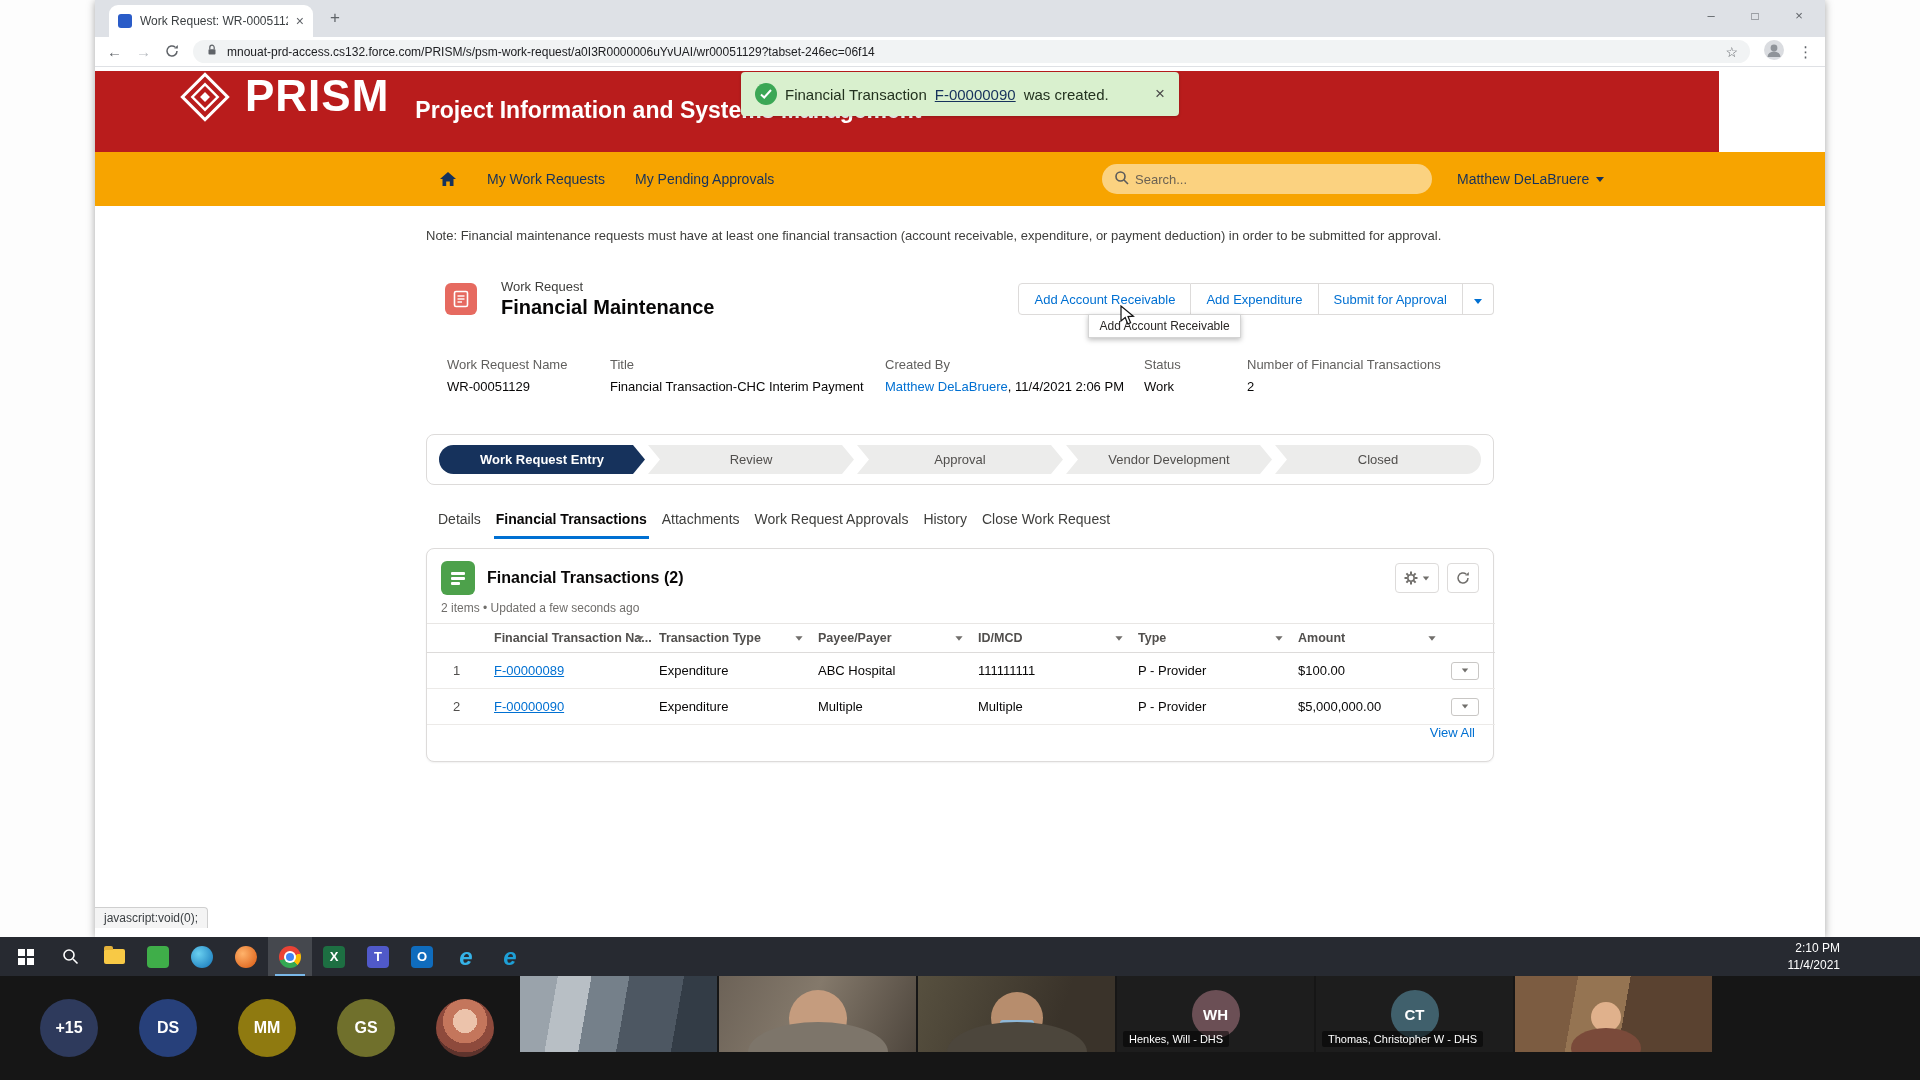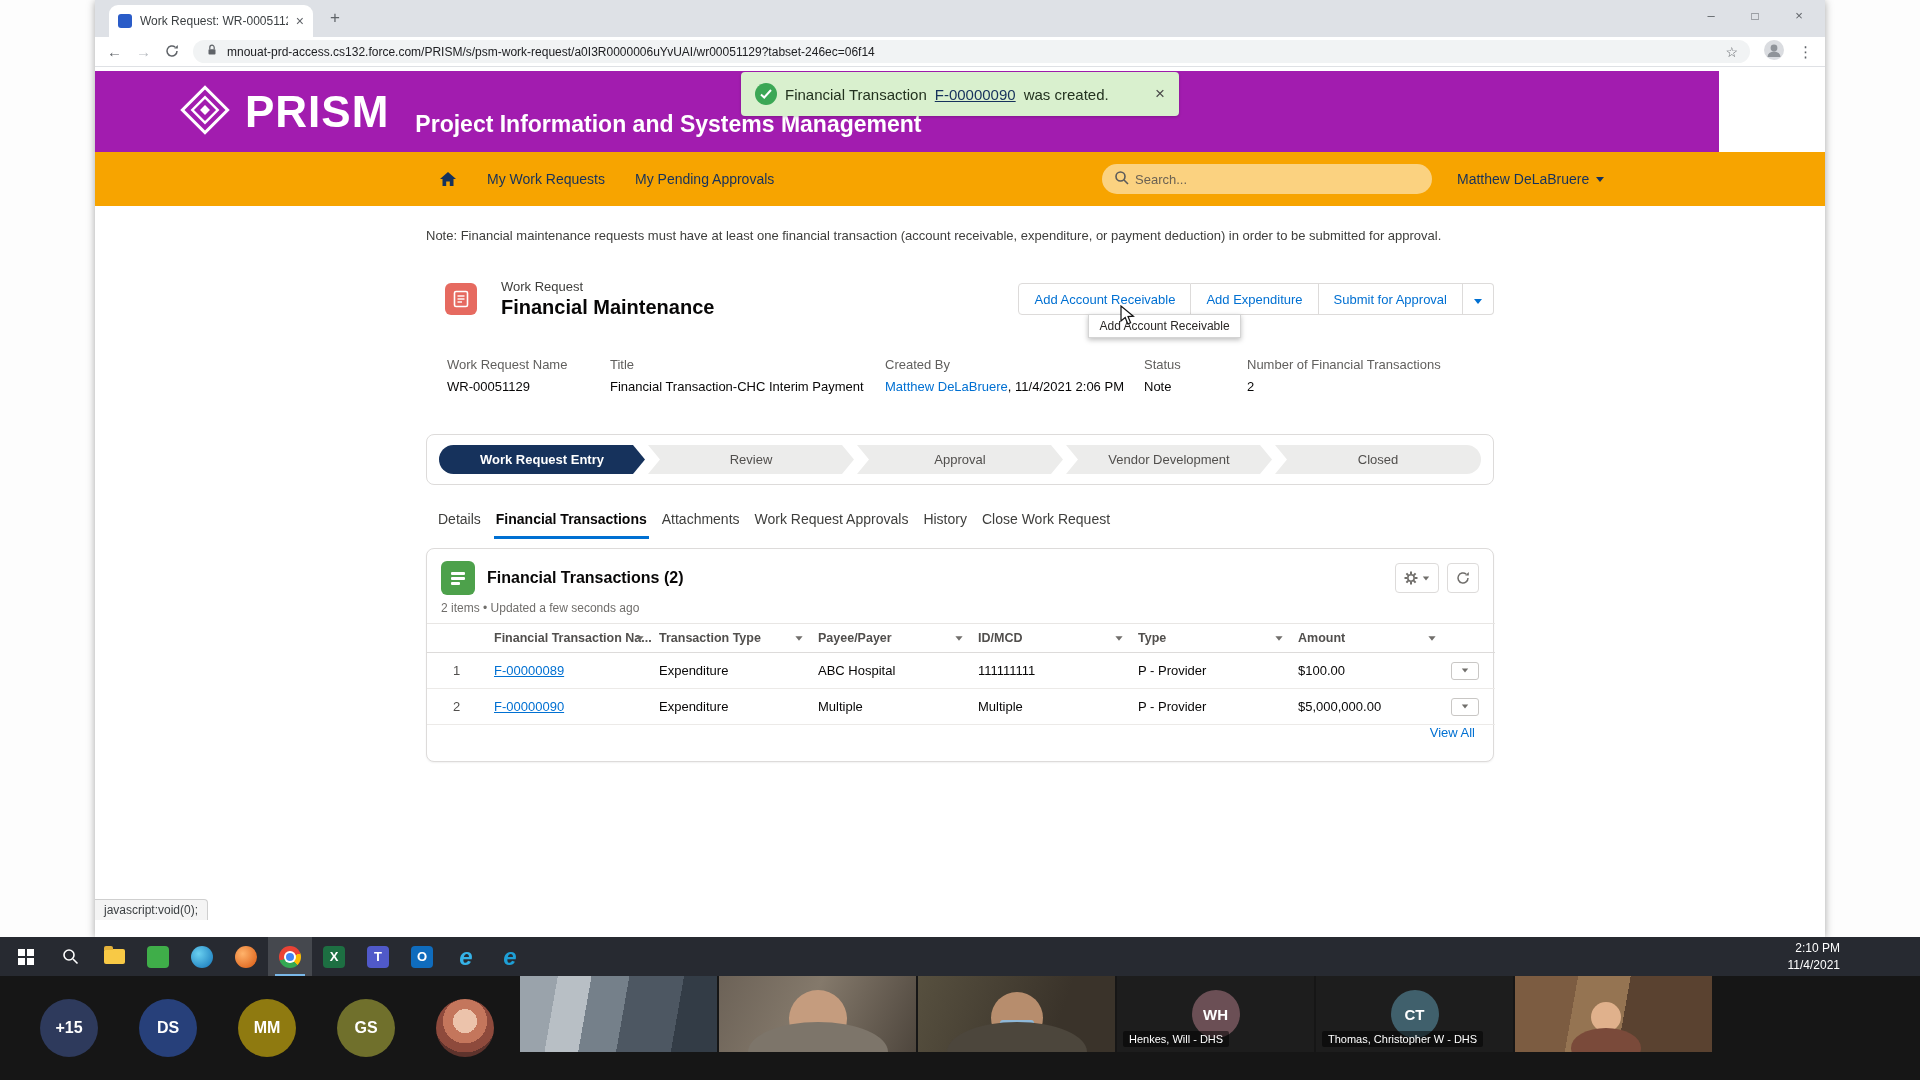--- a/index.html
+++ b/index.html
@@ -35,22 +35,22 @@
     padding:0 12px;gap:8px;min-width:0}
   .url{font-size:12px;color:#202124;white-space:nowrap;overflow:hidden;flex:1}
   .star{color:#5f6368;font-size:14px}
   .glyph-star::before{content:"☆"}
   .dots{color:#5f6368;font-size:15px;letter-spacing:0}
   .glyph-dots::before{content:"⋮"}
 
   
   .viewport{position:relative;height:869px;background:#fff;overflow:hidden}
 
-  .prism-header{position:absolute;left:0;top:4px;width:1624px;height:81px;background:#a21caf;
-    display:flex;align-items:center;padding-left:84px}
+  .prism-header{position:absolute;left:0;top:4px;width:1624px;height:81px;background:#b91c1c;
+    display:flex;padding-left:84px}
   .prism-name{color:#fff;font-size:44px;font-weight:bold;letter-spacing:1px;margin-left:14px}
   .prism-sub{color:#fff;font-size:23px;font-weight:bold;margin-left:26px;margin-top:26px}
 
   .toast{position:absolute;left:50%;transform:translateX(-50%);top:5px;width:438px;height:44px;
     background:#d9f0ce;border-radius:4px;display:flex;align-items:center;padding:0 14px;gap:8px;
     z-index:20;box-shadow:0 1px 3px rgba(0,0,0,.2)}
   .toast-check{width:22px;height:22px;border-radius:50%;background:#3ba755;display:flex;
     align-items:center;justify-content:center;flex:0 0 auto}
   .toast-text{font-size:15px;color:#23321f;white-space:nowrap}
   .toast-link{font-size:15px;color:#16325c;text-decoration:underline;white-space:nowrap}
@@ -130,21 +130,21 @@
   .rl td{height:36px;border-bottom:1px solid #eceae8;padding:0 8px;font-size:13px;color:#080707;
     white-space:nowrap;overflow:hidden}
   td.num{text-align:center;color:#514f4d}
   .cell-link{color:#0070d2;text-decoration:underline}
   .row-act{width:28px;height:18px;border:1px solid #c9c7c5;border-radius:3px;background:#fff;
     display:flex;align-items:center;justify-content:center;color:#706e6b}
   .row-act .caret{transform:scale(.8)}
   .card-foot{height:36px;display:flex;align-items:flex-start;justify-content:flex-end;padding-right:18px}
   .view-all{font-size:13px;color:#0070d2;text-decoration:none}
 
-  .status-tip{position:absolute;left:0;bottom:16px;background:#f4f4f4;border:1px solid #cfcfcf;
+  .status-tip{position:absolute;left:0;bottom:8px;background:#f4f4f4;border:1px solid #cfcfcf;
     border-left:none;border-bottom:none;border-radius:0 4px 0 0;font-size:12px;color:#3c4043;
     padding:3px 9px}
   .cursor{position:absolute;left:1025px;top:238px;z-index:50}
 
   
   .taskbar{position:absolute;left:0;top:937px;width:1920px;height:39px;background:#272a31;
     display:flex;align-items:center;padding-left:4px}
   .tb-ic{width:44px;height:39px;display:flex;align-items:center;justify-content:center;position:relative}
   .tb-active{background:rgba(255,255,255,.14)}
   .tb-active::after{content:"";position:absolute;left:7px;right:7px;bottom:0;height:2px;background:#7ab8e8}
@@ -343,21 +343,21 @@
               <div class="f-value">Financial Transaction-CHC Interim Payment</div>
             </div>
             <div class="fw3">
               <div class="f-label">Created By</div>
               <div class="f-value">
                 <a class="f-link">Matthew DeLaBruere</a><span>, 11/4/2021 2:06 PM</span>
               </div>
             </div>
             <div class="fw4">
               <div class="f-label">Status</div>
-              <div class="f-value">Note</div>
+              <div class="f-value">Work</div>
             </div>
             <div class="fw5">
               <div class="f-label">Number of Financial Transactions</div>
               <div class="f-value">2</div>
             </div>
           </div>
 
           <div class="path-box">
             <div class="stage first active">Work Request Entry</div>
             <div class="stage">Review</div>

